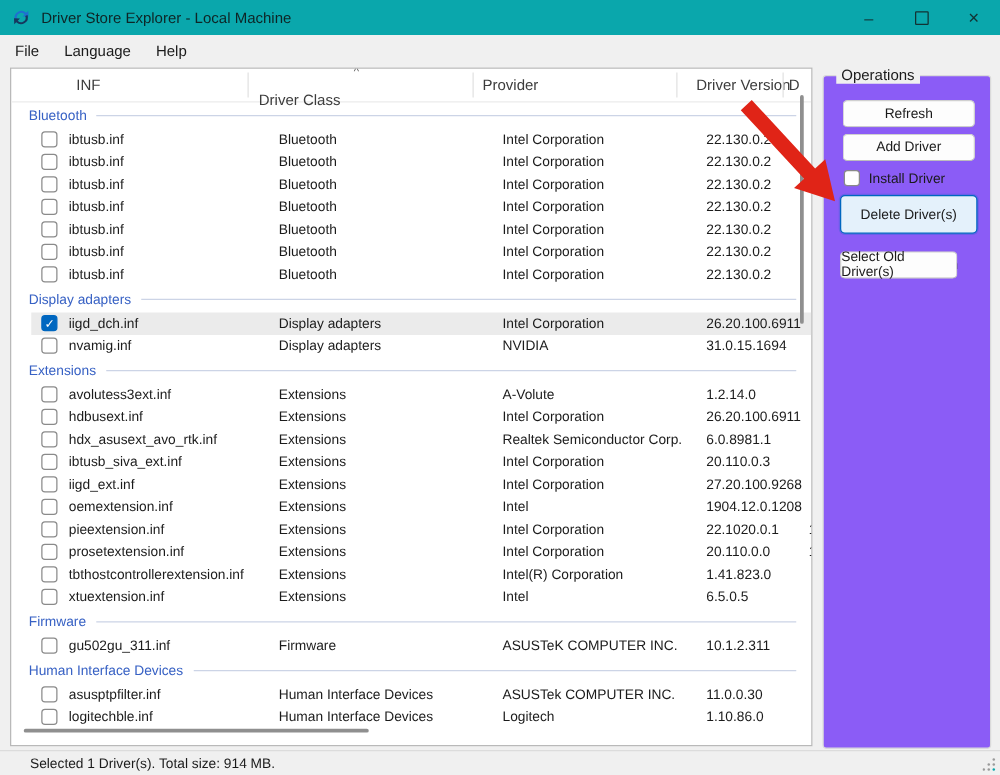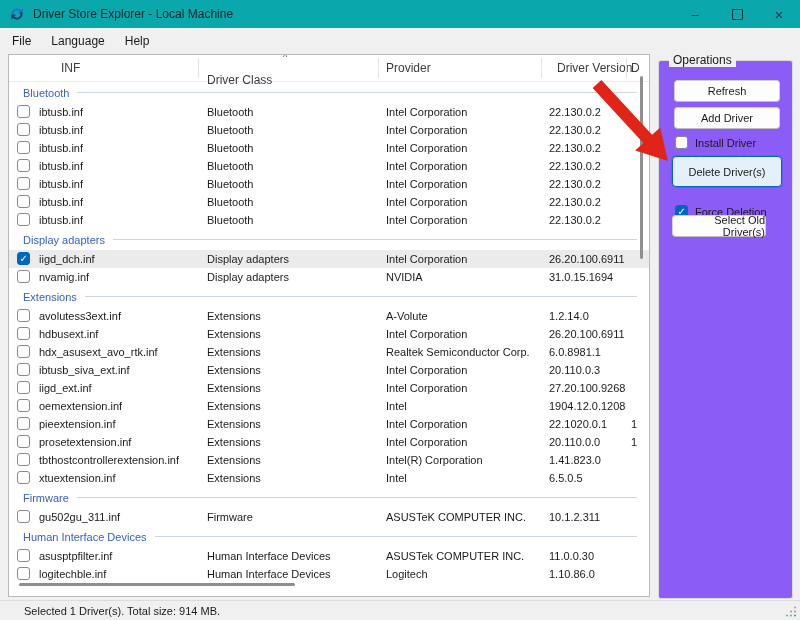--- a/index.html
+++ b/index.html
@@ -28,21 +28,21 @@
   .th-prov{left:377px;}
   .th-ver{left:548px;}
   .th-extra{left:622px;}
   .th-sep{position:absolute;top:3px;width:1px;height:20px;background:#e2e2e2;}
   .sort-glyph{position:absolute;left:274px;top:-3px;font-size:9px;color:#555;}
 
   .tbody{position:relative;}
   .group-row{height:21px;display:flex;align-items:center;padding-left:14px;box-sizing:border-box;}
   .group-label{color:var(--group-label,#3761c4);white-space:nowrap;}
   .group-line{flex:1;height:1px;background:#ccd4e6;margin-left:8px;margin-right:12px;}
-  .row{position:relative;height:18px;}
+  .row{position:relative;height:18px;margin-left:16px;}
   .row.selected{background:#ebebeb;}
   .cb{position:absolute;left:8px;top:2px;width:13px;height:13px;box-sizing:border-box;border:1px solid #8a8a8a;border-radius:3px;background:#fff;}
   .cb.checked{background:var(--accent,#0067c0);border-color:var(--accent,#0067c0);}
   .cb.checked::after{content:"✓";position:absolute;left:1.5px;top:-0.5px;font-size:10px;color:#fff;}
   .cell{position:absolute;top:3px;white-space:nowrap;}
   .c-inf{left:30px;}
   .c-class{left:198px;}
   .c-prov{left:377px;}
   .c-ver{left:540px;text-align:center;}
   .c-extra{left:622px;}
@@ -56,21 +56,21 @@
   .btn{position:absolute;left:15px;width:106px;height:22px;background:#fdfdfd;border:1px solid #d0d0d0;border-bottom-color:#bdbdbd;border-radius:4px;font-size:11px;color:#1a1a1a;display:flex;align-items:center;justify-content:center;box-sizing:border-box;}
   .btn-refresh{top:19px;}
   .btn-add{top:46px;}
   .chk-row{position:absolute;left:16px;display:flex;align-items:center;font-size:11px;color:#1a1a1a;}
   .chk-install{top:75px;}
   .chk-force{top:124px;margin-top:20px;}
   .chk-box{position:relative;width:13px;height:13px;box-sizing:border-box;border:1px solid #8a8a8a;border-radius:3px;background:#fff;margin-right:7px;flex:0 0 auto;}
   .chk-box.checked{background:var(--accent,#0067c0);border-color:var(--accent,#0067c0);}
   .chk-box.checked::after{content:"✓";position:absolute;left:1.5px;top:-0.5px;font-size:10px;color:#fff;}
   .btn-delete{top:95px;left:13px;width:110px;height:31px;background:var(--delete-button-bg,#e4f1fb);border:1px solid var(--accent,#0067c0);box-shadow:0 0 0 1px rgba(0,103,192,.25);}
-  .btn-selectold{top:154px;left:13px;width:94px;text-align:right;}
+  .btn-selectold{top:140px;left:13px;width:94px;}
 
   
   .statusbar{position:absolute;left:0;top:600px;width:800px;height:20px;background:#f0f0f0;border-top:1px solid #dcdcdc;display:flex;align-items:center;font-size:11px;color:#1b1b1b;box-sizing:border-box;padding-left:24px;}
   .grip{position:absolute;right:3px;bottom:3px;width:11px;height:11px;}
 
   
   .arrow-svg{position:absolute;left:585px;top:70px;pointer-events:none;}
 </style>
 </head>
 <body>

